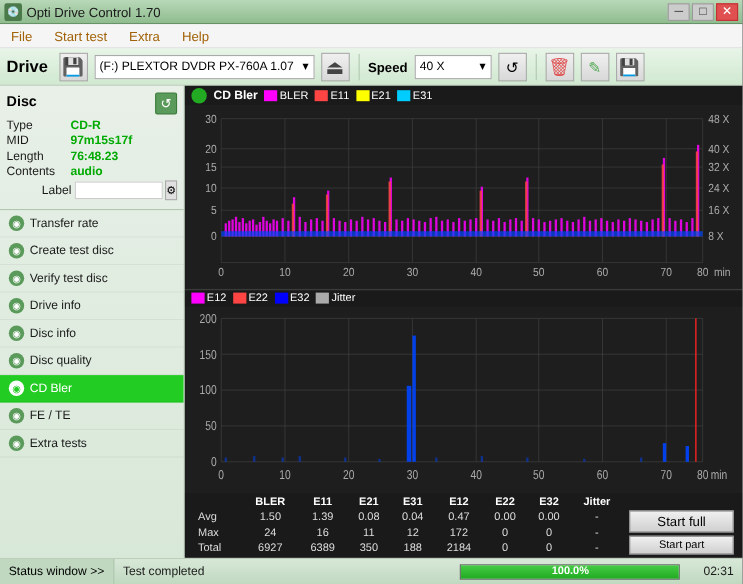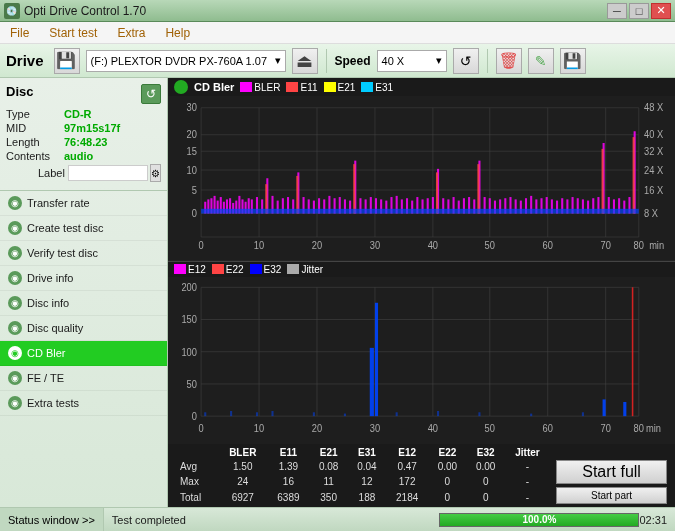--- a/index.html
+++ b/index.html
@@ -164,21 +164,21 @@
     #stats-table td {
       text-align: center;
       padding: 1px 4px;
       color: #ddd;
     }
     #stats-table td:first-child { text-align: left; padding-left: 8px; }
     .start-full-btn {
       background: linear-gradient(to bottom, #f0f0f0, #d0d0d0);
       border: 1px solid #888;
       padding: 2px 8px;
-      font-size: 16px;
+      font-size: 12px;
       cursor: pointer;
       white-space: nowrap;
     }
     .start-part-btn {
       background: linear-gradient(to bottom, #f0f0f0, #d0d0d0);
       border: 1px solid #888;
       padding: 2px 8px;
       font-size: 10px;
       cursor: pointer;
       white-space: nowrap;
@@ -203,21 +203,21 @@
       display: flex;
       align-items: center;
     }
     #status-text {
       padding: 0 8px;
       font-size: 11px;
       color: #1a1a1a;
       flex: 1;
     }
     #progress-container {
-      margin: 0 0;
+      margin: 0 21px;
       width: 200px;
       height: 14px;
       background: #888;
       border: 1px solid #666;
       position: relative;
     }
     #progress-bar {
       height: 100%;
       background: linear-gradient(to bottom, #44cc44, #22aa22);
     }

